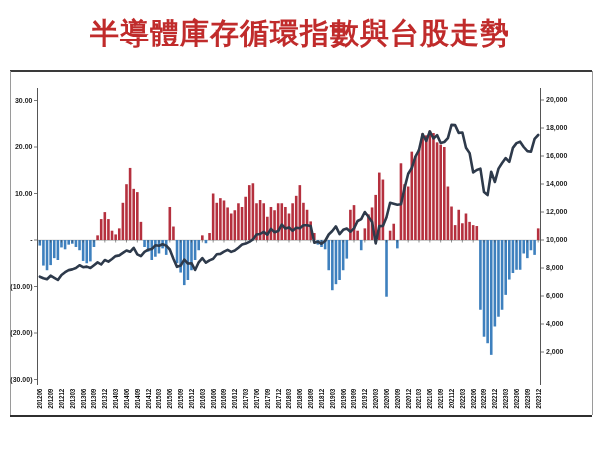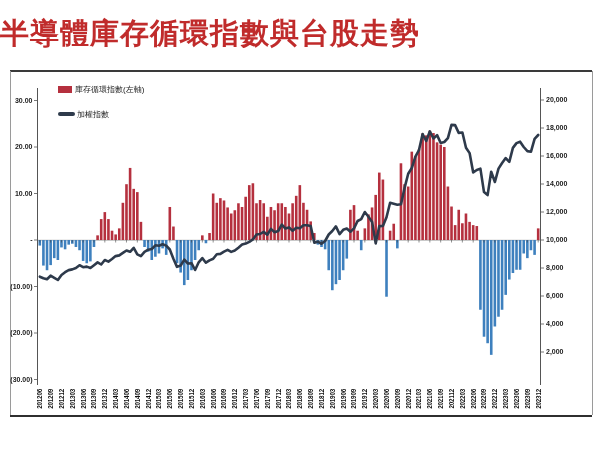--- a/index.html
+++ b/index.html
@@ -1,18 +1,18 @@
 <!DOCTYPE html>
 <html><head>
 <meta charset="utf-8">
 <style>
   html,body{margin:0;padding:0;background:#fff;}
   .page{position:relative;width:600px;height:450px;background:#ffffff;overflow:hidden;
         font-family:"Liberation Sans",sans-serif;}
-  .title{position:absolute;top:14px;left:0;width:100%;text-align:left;
+  .title{position:absolute;top:14px;left:0;width:100%;text-align:center;
          font-family:"Liberation Serif",serif;font-weight:bold;font-size:29px;
          letter-spacing:1px;color:#C02B2B;}
   .rule-top{position:absolute;left:10px;top:70px;width:582px;height:2px;background:#3a3a3a;}
   .rule-bottom{position:absolute;left:10px;top:415px;width:582px;height:2px;background:#2f2f2f;}
   .frame{position:absolute;left:10px;top:71px;width:581px;height:344px;
          border-left:1px solid #9a9a9a;border-right:1px solid #9a9a9a;}
   #chart{position:absolute;left:0;top:0;width:600px;height:450px;}
   .legend{position:absolute;left:58px;top:82px;}
   .legend-item{display:flex;align-items:center;height:14px;margin-bottom:11px;}
   .swatch-bar{display:inline-block;width:14px;height:7px;margin-right:3px;}
@@ -305,25 +305,15 @@
         <text x="508.0906474820144" y="389" text-anchor="end" font-size="6.3" font-weight="700" fill="#111" letter-spacing="-0.2" font-family="&quot;Liberation Sans&quot;,sans-serif" transform="rotate(-90 508.0906474820144 389)">202303</text>
         <line x1="516.5251798561151" y1="240" x2="516.5251798561151" y2="242.5" stroke="#444" stroke-width="0.6"></line>
         <text x="518.925179856115" y="389" text-anchor="end" font-size="6.3" font-weight="700" fill="#111" letter-spacing="-0.2" font-family="&quot;Liberation Sans&quot;,sans-serif" transform="rotate(-90 518.925179856115 389)">202306</text>
         <line x1="527.3597122302158" y1="240" x2="527.3597122302158" y2="242.5" stroke="#444" stroke-width="0.6"></line>
         <text x="529.7597122302158" y="389" text-anchor="end" font-size="6.3" font-weight="700" fill="#111" letter-spacing="-0.2" font-family="&quot;Liberation Sans&quot;,sans-serif" transform="rotate(-90 529.7597122302158 389)">202309</text>
         <line x1="538.1942446043165" y1="240" x2="538.1942446043165" y2="242.5" stroke="#444" stroke-width="0.6"></line>
         <text x="540.5942446043165" y="389" text-anchor="end" font-size="6.3" font-weight="700" fill="#111" letter-spacing="-0.2" font-family="&quot;Liberation Sans&quot;,sans-serif" transform="rotate(-90 540.5942446043165 389)">202312</text>
       </g>
     </svg>
 
-  <div class="legend">
-    <div class="legend-item">
-      <span class="swatch-bar" style="background: rgb(181, 48, 62);"></span>
-      <span class="legend-label">庫存循環指數(左軸)</span>
-    </div>
-    <div class="legend-item">
-      <span class="swatch-line" style="background: rgb(46, 58, 75);"></span>
-      <span class="legend-label">加權指數</span>
-    </div>
-  </div>
 
   <div class="rule-bottom"></div>
 </div>
 
 </body></html>

